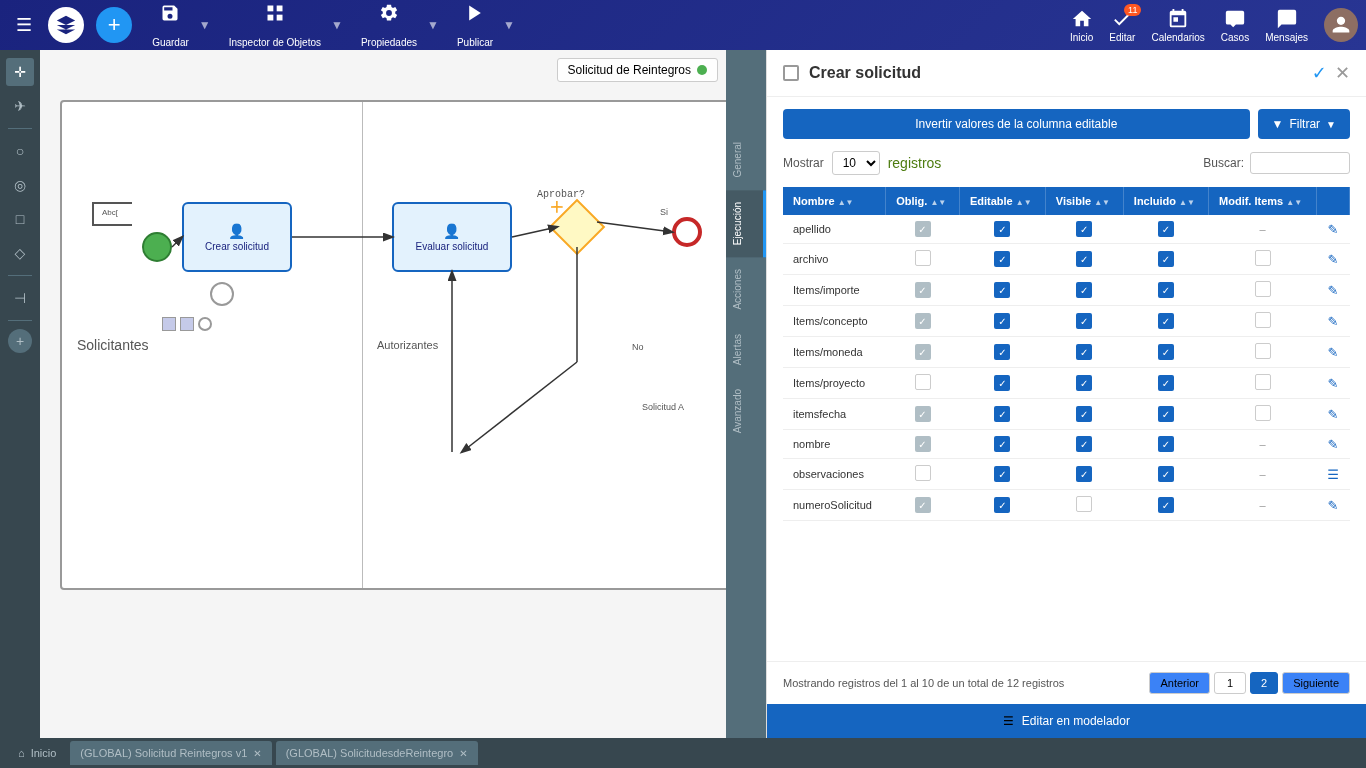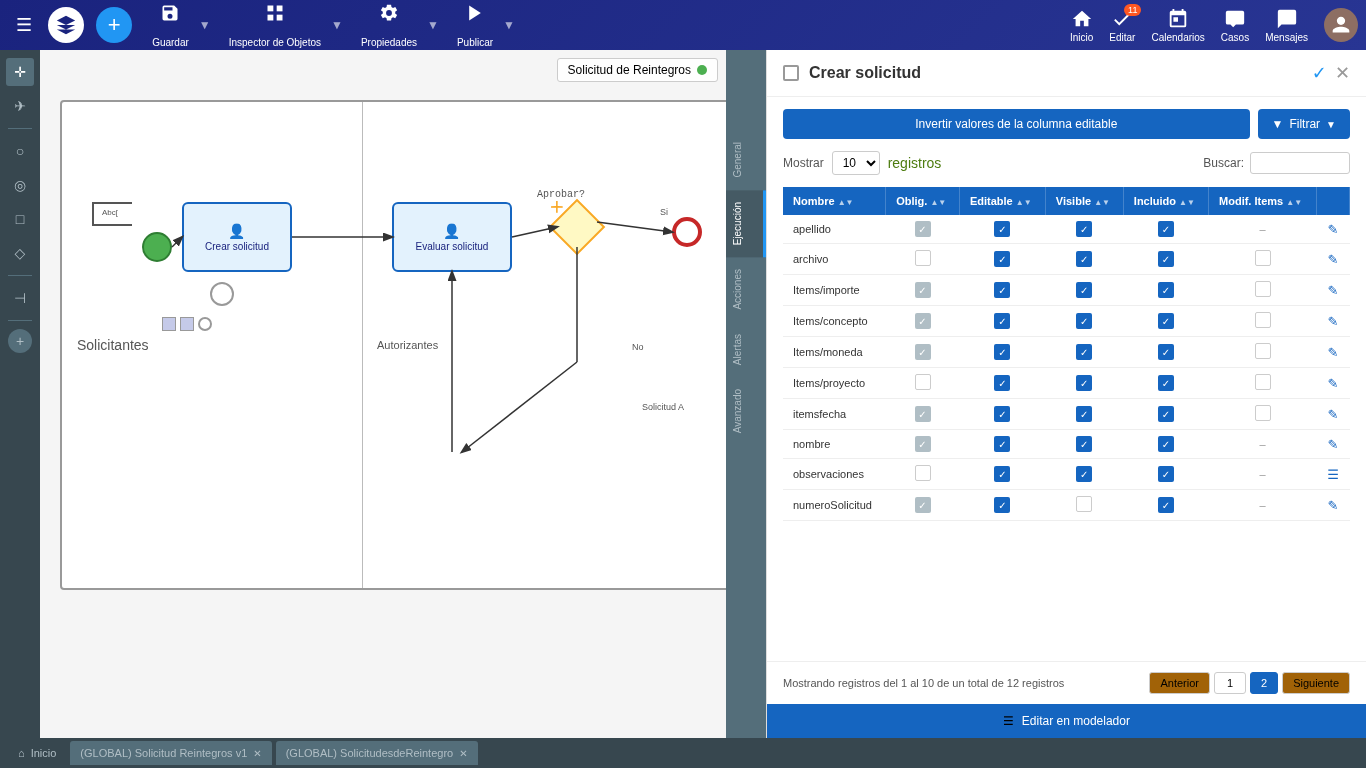--- a/index.html
+++ b/index.html
@@ -242,21 +242,21 @@
     .edit-icon { color: #1565C0; cursor: pointer; font-size: 13px; }
     .edit-icon-list { color: #1565C0; cursor: pointer; font-size: 13px; }
 
     .pagination-row {
       padding: 10px 16px; border-top: 1px solid #eee;
       display: flex; align-items: center; justify-content: space-between;
     }
     .pagination-info { font-size: 11px; color: #555; }
     .pagination-controls { display: flex; align-items: center; gap: 4px; }
     .page-btn {
-      border: 1px solid #ccc; background: #a16207; padding: 4px 10px;
+      border: 1px solid #ccc; background: #3b82f6; padding: 4px 10px;
       font-size: 11px; cursor: pointer; border-radius: 3px;
     }
     .page-btn.active { background: #1565C0; color: white; border-color: #1565C0; }
     .page-input {
       width: 32px; border: 1px solid #ccc; padding: 4px; text-align: center;
       font-size: 11px; border-radius: 3px;
     }
 
     .panel-footer {
       padding: 10px 16px; background: #1565C0; display: flex; align-items: center;

